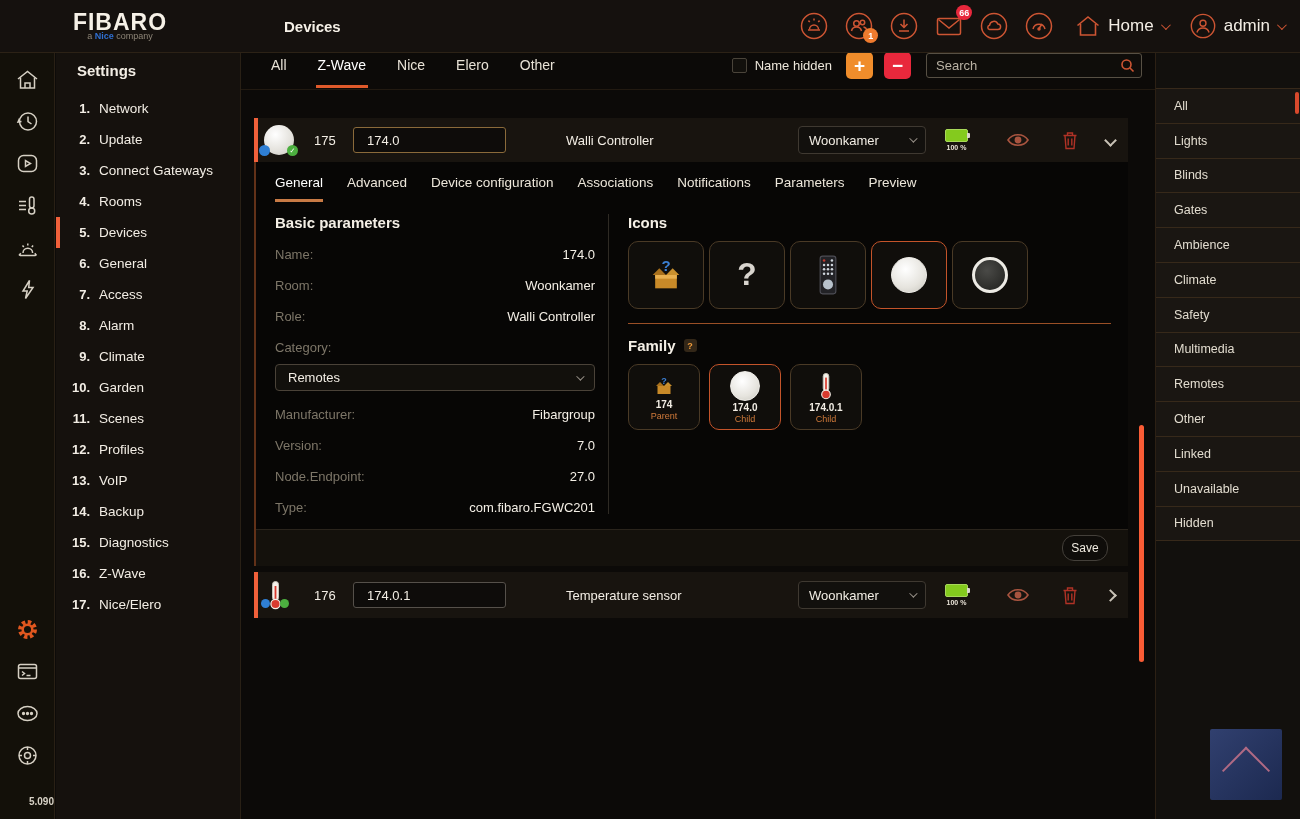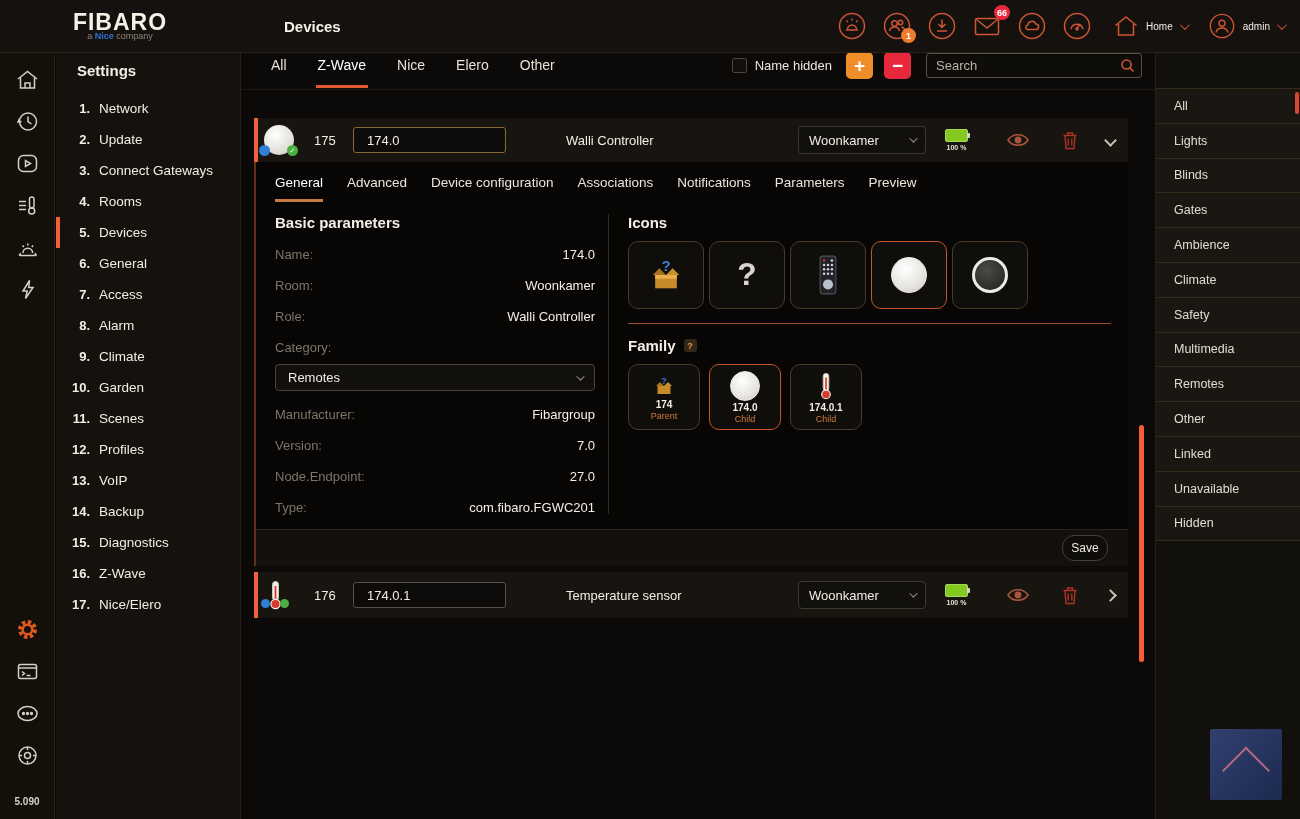--- a/index.html
+++ b/index.html
@@ -19,29 +19,29 @@
   .tagline { font-size:9px; color:#8d8577; margin-top:-2px; }
   .tagline .nice { color:#2f6fd0; font-weight:bold; }
   .page-title { font-size:15px; font-weight:bold; margin-left:44px; color:#f6f1e7; }
   .hicons { margin-left:auto; margin-right:16px; display:flex; align-items:center; gap:15px; }
   .hicon { position:relative; width:30px; height:30px; cursor:pointer; }
   .badge { position:absolute; min-width:15px; height:15px; border-radius:8px;
     font-size:9px; font-weight:bold; color:#fff; display:flex; align-items:center; justify-content:center; padding:0 3px; }
   .badge.orange { background:#ef7b2e; right:-4px; bottom:-2px; }
   .badge.red { background:#e8283c; right:-8px; top:-6px; }
   .hgroup { display:flex; align-items:center; gap:7px; cursor:pointer; margin-left:6px; }
-  .hgroup .lbl { font-size:10px; color:#f2ede4; }
+  .hgroup .lbl { font-size:17px; color:#f2ede4; }
   .chev { display:inline-block; width:7px; height:7px; border-right:1.5px solid #cd5533; border-bottom:1.5px solid #cd5533; }
   .chev.down { transform:rotate(45deg) translateY(-2px); }
 
   
   .rail { position:absolute; left:0; top:42px; width:55px; height:777px;
     background:#131009; border-right:1px solid #292015; }
   .rail .ric { position:absolute; left:15px; width:25px; height:25px; cursor:pointer; }
-  .rail .version { position:absolute; left:0; width:54px; bottom:12px; text-align:center;
+  .rail .version { position:absolute; left:0; width:54px; bottom:12px; text-align:right;
     font-size:10px; font-weight:bold; color:#d8d2c6; }
 
   
   .sidebar { position:absolute; left:56px; top:42px; width:184px; height:777px; background:#15110d; }
   .sidebar .title { font-size:15px; font-weight:bold; padding:20px 0 0 21px; }
   .sidebar ul { list-style:none; margin-top:14px; }
   .sidebar li { display:flex; align-items:center; height:31px; border-left:4px solid transparent; cursor:pointer; }
   .sidebar li.active { border-left-color:#f0603a; }
   .sidebar .num { width:30px; text-align:right; font-size:13px; font-weight:bold; color:#f2ede4; }
   .sidebar .itm { margin-left:9px; font-size:13.5px; color:#f2ede4; }

